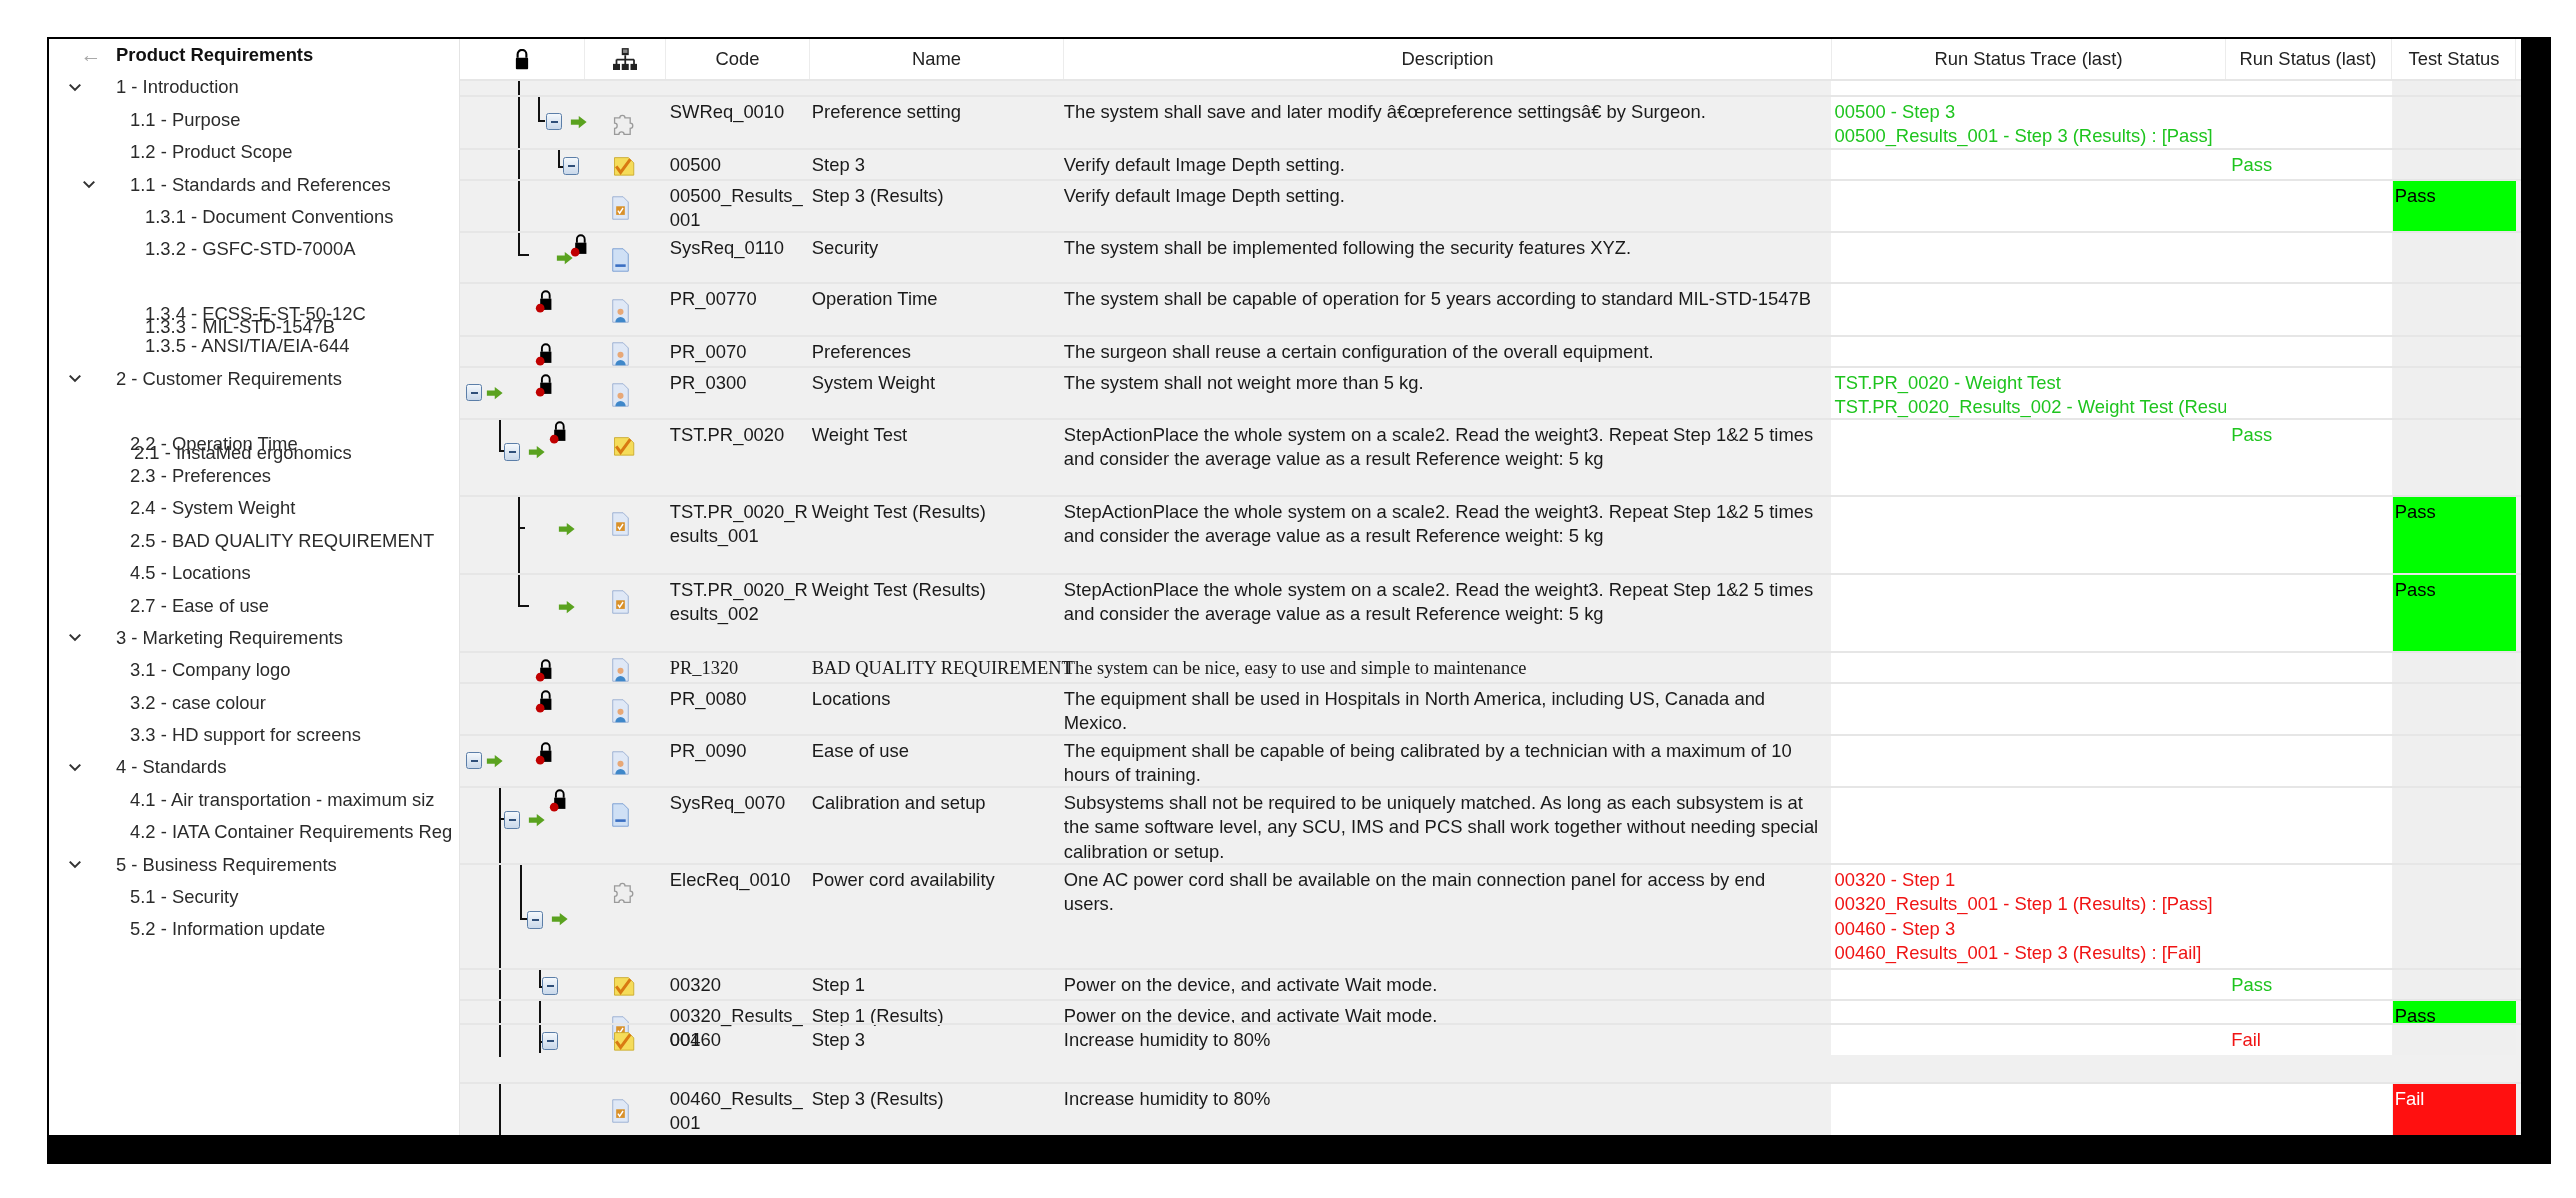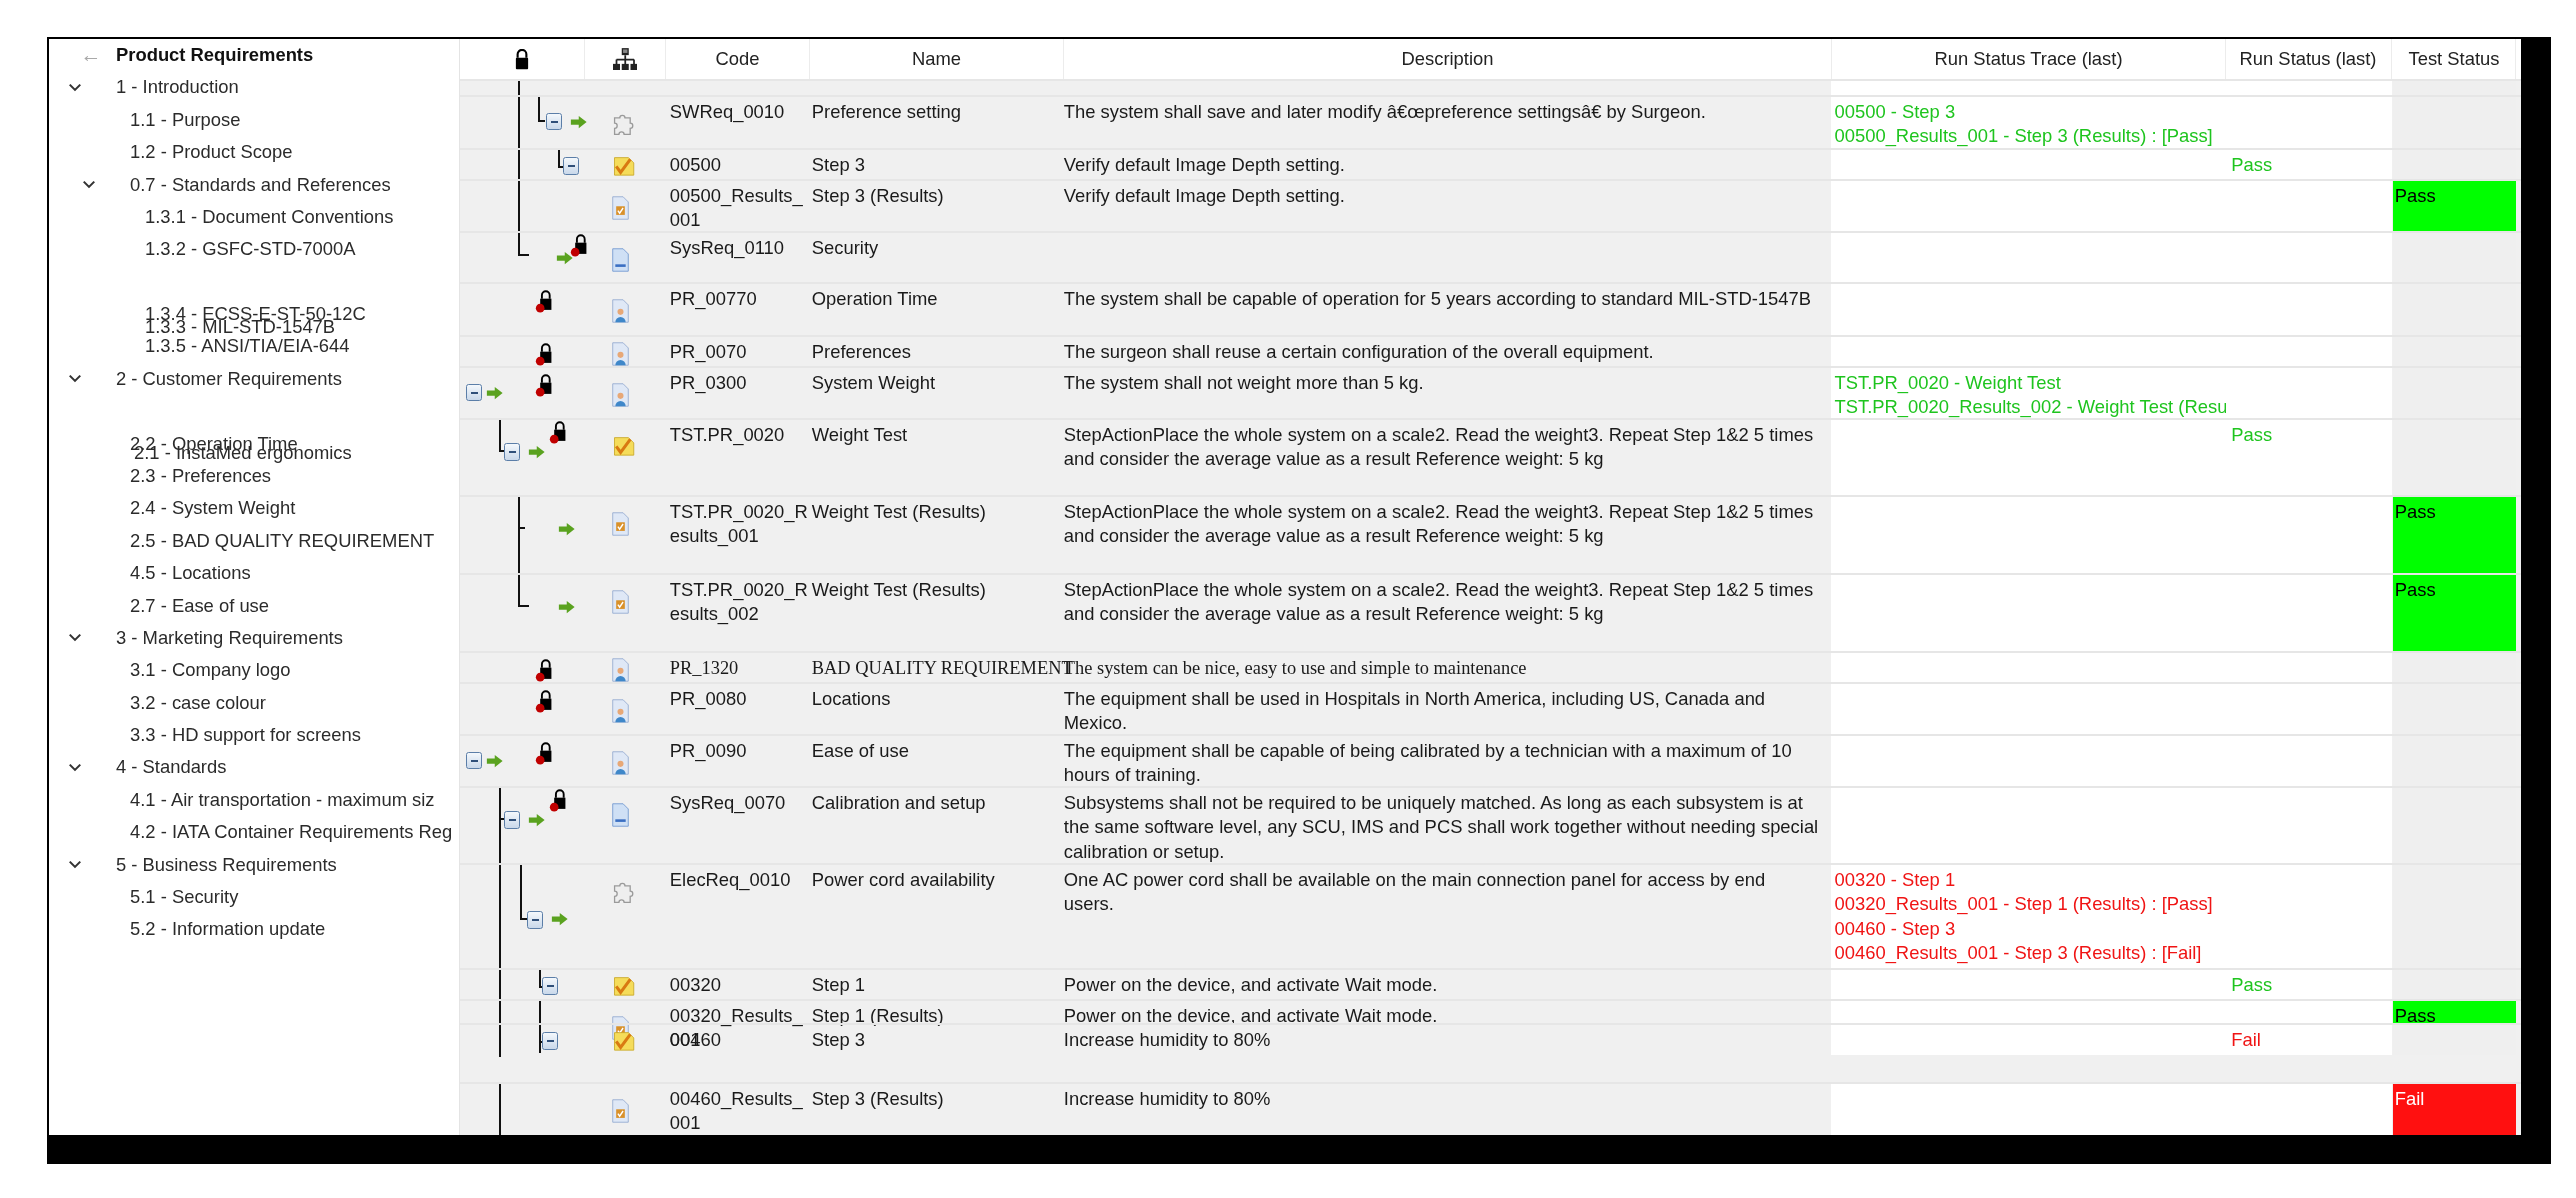--- a/index.html
+++ b/index.html
@@ -81,21 +81,21 @@
     <div class="tree-item bold" style="left:67px;top:0;">Product Requirements</div>
     <div id="tree-items">
         <div class="tree-item" style="left: 67px; top: 32px;">1 - Introduction</div>
         <span class="tree-chevron" style="left: 19px; top: 43px;">
           <svg width="14" height="10.5" viewBox="0 0 16 12">
             <path d="M2 3 L8 9 L14 3" stroke="#333" stroke-width="2.4" fill="none"></path>
           </svg>
         </span>
         <div class="tree-item" style="left: 81px; top: 65px;">1.1 - Purpose</div>
         <div class="tree-item" style="left: 81px; top: 97px;">1.2 - Product Scope</div>
-        <div class="tree-item" style="left: 81px; top: 130px;">0.7 - Standards and References</div>
+        <div class="tree-item" style="left: 81px; top: 130px;">1.1 - Standards and References</div>
         <span class="tree-chevron" style="left: 33px; top: 140px;">
           <svg width="14" height="10.5" viewBox="0 0 16 12">
             <path d="M2 3 L8 9 L14 3" stroke="#333" stroke-width="2.4" fill="none"></path>
           </svg>
         </span>
         <div class="tree-item" style="left: 96px; top: 162px;">1.3.1 - Document Conventions</div>
         <div class="tree-item" style="left: 96px; top: 194px;">1.3.2 - GSFC-STD-7000A</div>
         <div class="tree-item" style="left: 96px; top: 227px; margin-top: 45px;">1.3.3 - MIL-STD-1547B</div>
         <div class="tree-item" style="left: 96px; top: 259px;">1.3.4 - ECSS-E-ST-50-12C</div>
         <div class="tree-item" style="left: 96px; top: 291px;">1.3.5 - ANSI/TIA/EIA-644</div>
@@ -236,20 +236,21 @@
               <path d="M8 11 V7 a4.5 4.5 0 0 1 9 0 V11" fill="none" stroke="#000" stroke-width="2.2"></path>
               <rect x="6" y="11" width="13" height="13" fill="#000"></rect>
               <circle cx="6" cy="22" r="5" fill="#c00000"></circle>
             </svg></span>
           <span class="icon" style="left:151px;top:14px"><svg width="19" height="26" viewBox="0 0 22 30">
               <path d="M2 2 H14 L20 8 V28 H2 Z" fill="#cfe0f5" stroke="#6f97cf" stroke-width="1"></path>
               <rect x="5" y="20" width="12" height="3" fill="#3b6fc2"></rect>
             </svg></span>
           <div class="cell c-code">SysReq_0110</div>
           <div class="cell c-name">Security</div>
+          <div class="cell c-desc">The system shall be implemented following the security features XYZ.</div>
           <div class="cell c-trace "></div>
           <div class="cell c-run "></div>
           <div class="cell c-test "></div>
         </div>
         <div class="row" style="top: 243px; height: 53px;">
           <span class="icon" style="left:75px;top:5.3px"><svg width="19" height="24.5" viewBox="0 0 22 28">
               <path d="M8 11 V7 a4.5 4.5 0 0 1 9 0 V11" fill="none" stroke="#000" stroke-width="2.2"></path>
               <rect x="6" y="11" width="13" height="13" fill="#000"></rect>
               <circle cx="6" cy="22" r="5" fill="#c00000"></circle>
             </svg></span>

